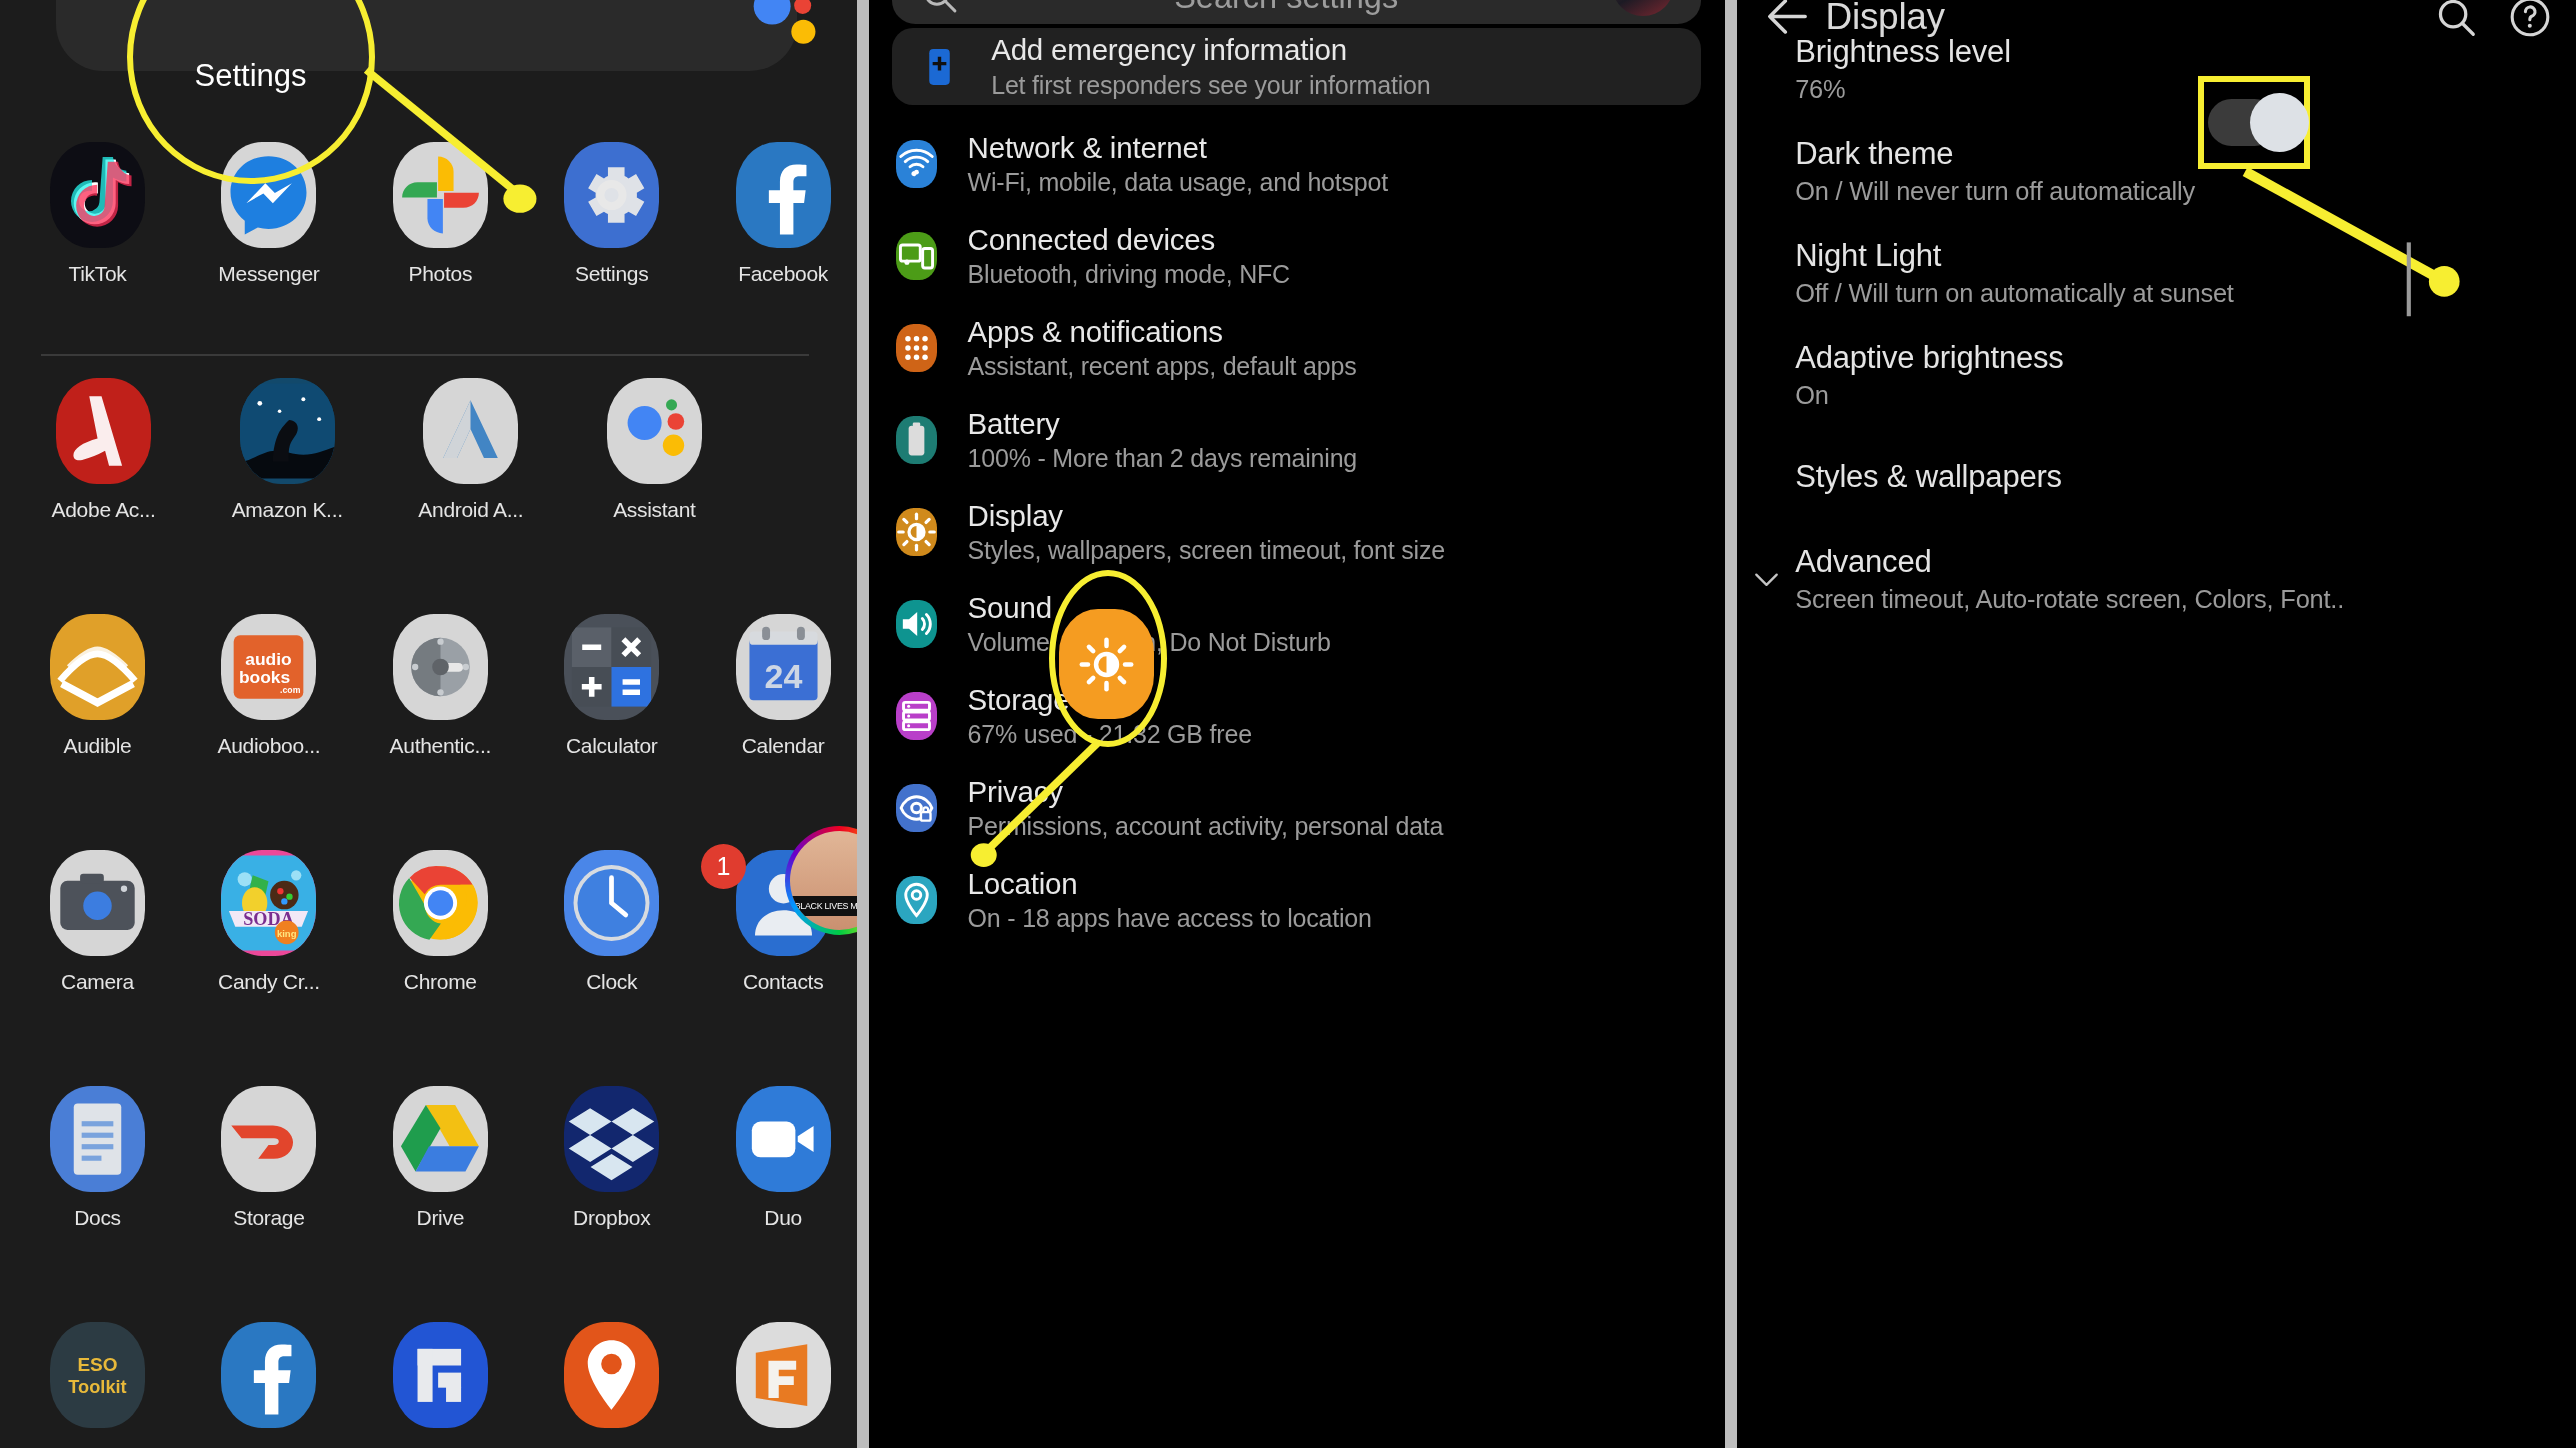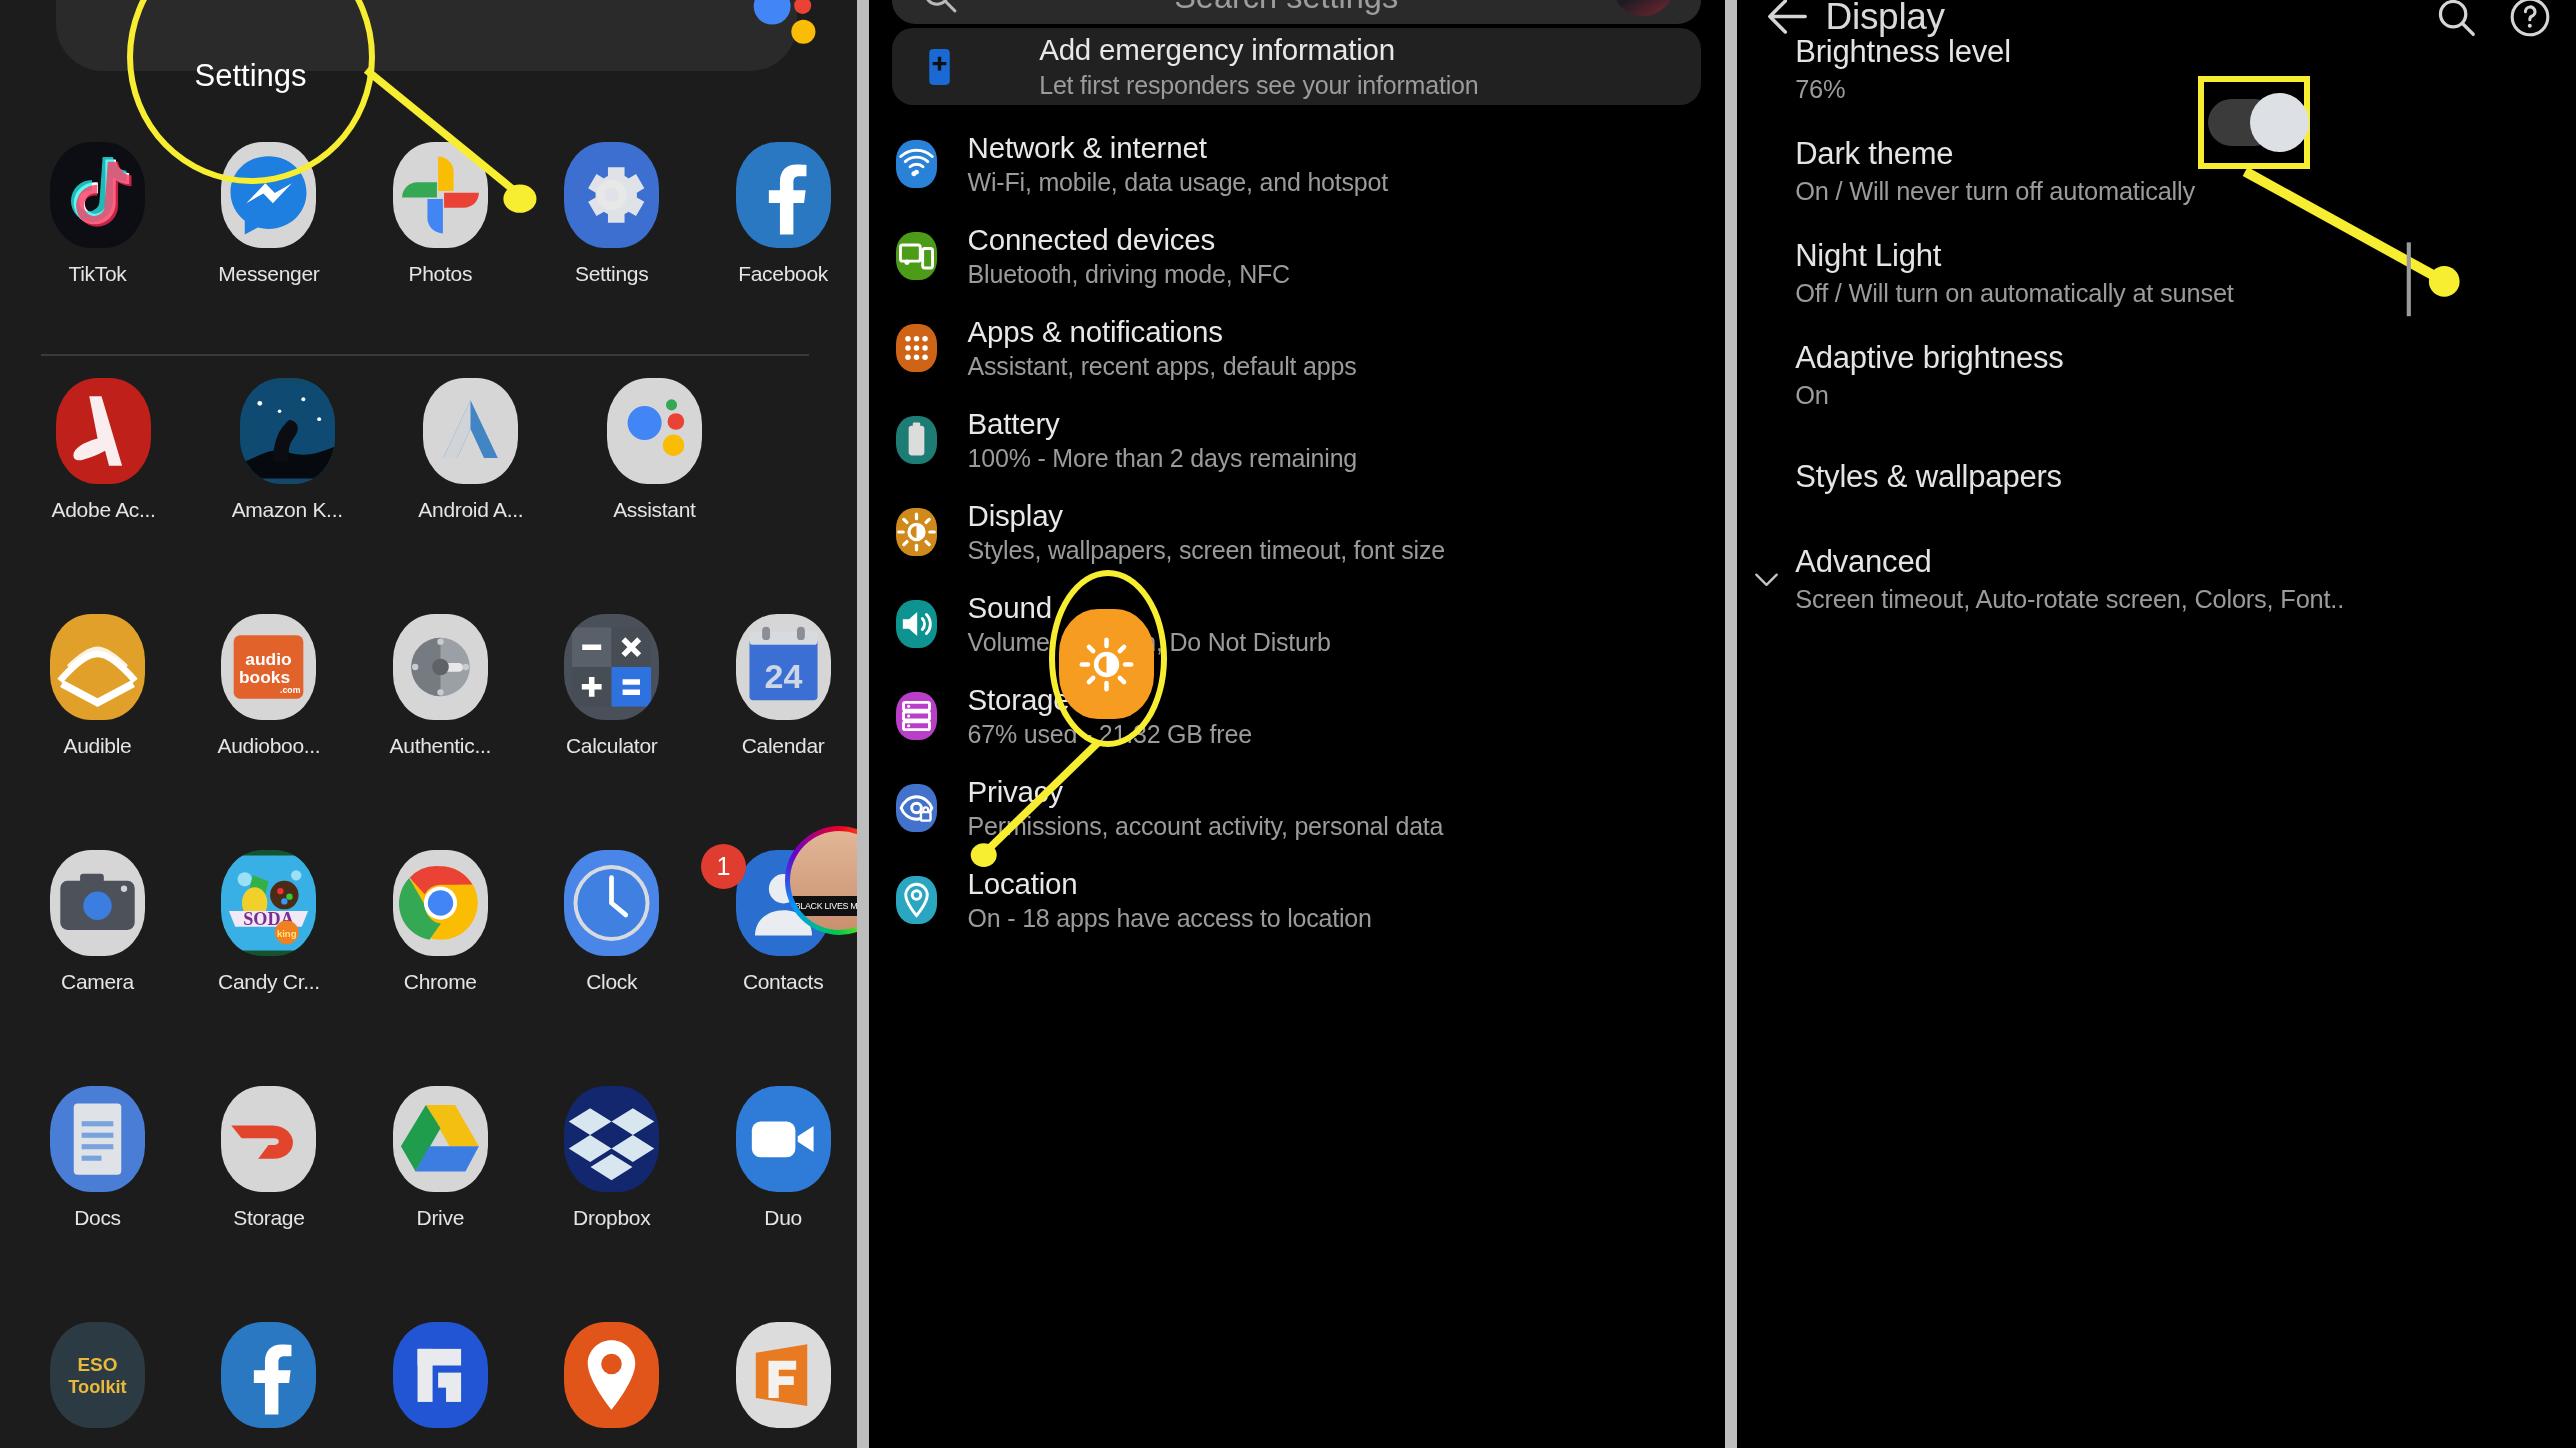--- a/index.html
+++ b/index.html
@@ -47,21 +47,21 @@
   
   .panel-settings { position:relative; width:857px; height:1449px; background:#000; overflow:hidden; }
   .set-search { position:absolute; left:23.6px; top:-65px; width:809px; height:89px;
       background:#2a2a2a; border-radius:23.6px; display:flex; align-items:flex-end; padding:0 27px 8.3px 27px; }
   .set-search-icon { width:41px; height:41px; flex:0 0 41px; }
   .set-search-text { flex:1; text-align:center; color:#9d9d9d; font-size:32.5px; }
   .set-avatar { width:62px; height:62px; border-radius:50%; overflow:hidden; flex:0 0 62px;
       background:linear-gradient(150deg,#5f3c2c 0%, #1c1a24 55%, #7d2830 100%); }
 
   .emerg-card { position:absolute; left:23.6px; top:28px; width:809px; height:77px;
-      background:#212121; border-radius:21px; display:flex; align-items:center; padding:0 27px;gap:48px; }
+      background:#212121; border-radius:21px; display:flex; align-items:center; padding:0 27px; }
 
   .set-list { position:absolute; left:0; top:118px; width:857px; }
   .set-row { display:flex; align-items:center; height:92px; padding:0 23.6px 0 27px; }
   .set-ico { width:41px; height:48px; border-radius:17.7px/20px; flex:0 0 41px;
       display:flex; align-items:center; justify-content:center; }
   .set-txt { margin-left:31px; }
   .set-title { color:#e8e8e8; font-size:29.5px; letter-spacing:-0.2px; line-height:1.12; }
   .set-sub { color:#9b9b9b; font-size:25px; margin-top:4.7px; letter-spacing:-0.2px; }
 
   
@@ -294,21 +294,21 @@
               <svg viewBox="0 0 24 24" style="width:100%;height:100%">
                 <rect x="2.6" y="6.4" width="18.8" height="12.4" rx="1.8" fill="#4d525a"></rect>
                 <rect x="7.6" y="4.6" width="6" height="2.4" rx=".8" fill="#4d525a"></rect>
                 <circle cx="12" cy="12.7" r="3.6" fill="#3c7de0"></circle>
                 <circle cx="18.7" cy="8.4" r=".8" fill="#cfd3d8"></circle>
               </svg>
             </div>
             <div class="app-label">Camera</div>
           </div>
           <div class="app-cell">
-            <div class="app-icon" style="background: #14532d; text-decoration: underline;">
+            <div class="app-icon" style="background: #ec4899; text-decoration: underline;">
               <svg viewBox="0 0 24 24" style="width:100%;height:100%;font-size:62px">
                 <rect width="24" height="24" fill="#39b0e5"></rect>
                 <circle cx="6" cy="6" r="1.8" fill="#9ce0f6"></circle>
                 <circle cx="19" cy="5" r="1.3" fill="#9ce0f6"></circle>
                 <path d="M8 5l4 1.5-1 4.5-4-1.5z" fill="#32b14a"></path>
                 <ellipse cx="8.5" cy="12" rx="3.2" ry="4" fill="#f2d02c"></ellipse>
                 <circle cx="16" cy="10" r="3.6" fill="#4b2a16"></circle>
                 <circle cx="15" cy="9" r=".8" fill="#e33"></circle>
                 <circle cx="17.3" cy="10.4" r=".8" fill="#3c3"></circle>
                 <circle cx="16" cy="11.6" r=".8" fill="#39f"></circle>

